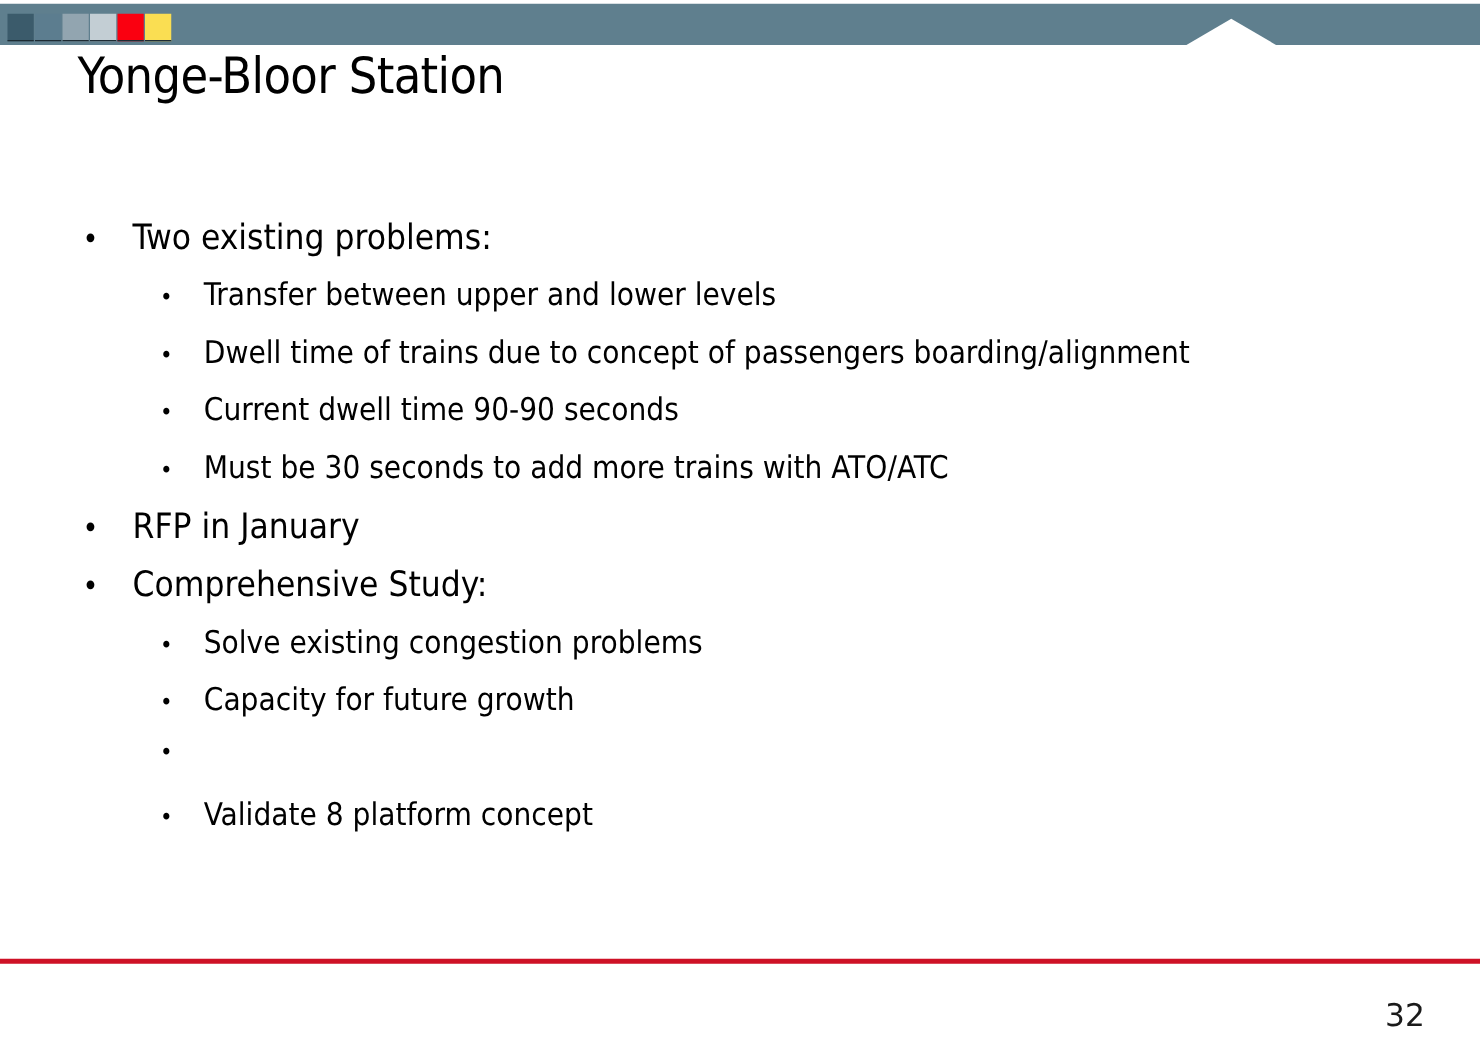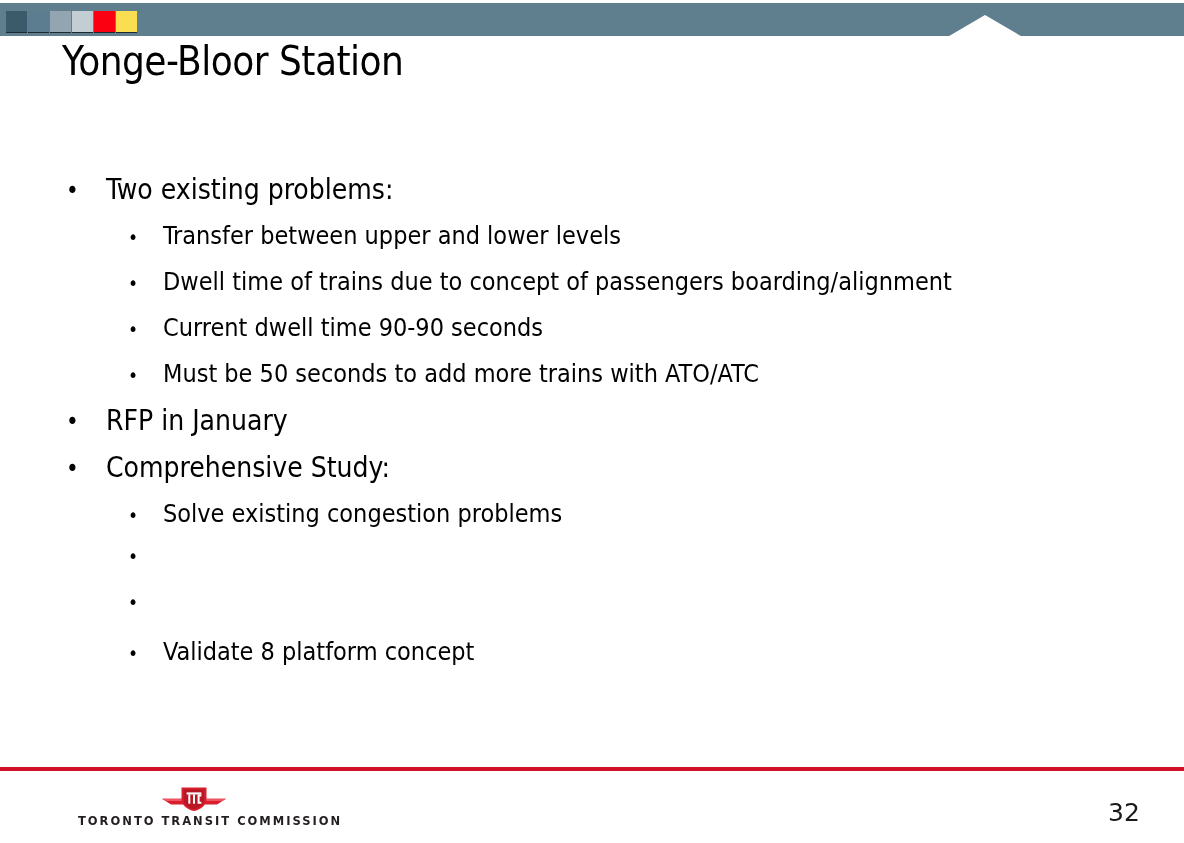--- a/index.html
+++ b/index.html
@@ -195,66 +195,45 @@
       <div class="bullet-row level-2">
         <span class="bullet-mark">•</span>
         <span class="bullet-text">Dwell time of trains due to concept of passengers boarding/alignment</span>
       </div>
       <div class="bullet-row level-2">
         <span class="bullet-mark">•</span>
         <span class="bullet-text">Current dwell time 90-90 seconds</span>
       </div>
       <div class="bullet-row level-2">
         <span class="bullet-mark">•</span>
-        <span class="bullet-text">Must be 50 seconds to add more trains with ATO/ATC</span>
+        <span class="bullet-text">Must be 30 seconds to add more trains with ATO/ATC</span>
       </div>
       <div class="bullet-row level-1">
         <span class="bullet-mark">•</span>
         <span class="bullet-text">RFP in January</span>
       </div>
       <div class="bullet-row level-1">
         <span class="bullet-mark">•</span>
         <span class="bullet-text">Comprehensive Study:</span>
       </div>
       <div class="bullet-row level-2">
         <span class="bullet-mark">•</span>
         <span class="bullet-text">Solve existing congestion problems</span>
       </div>
       <div class="bullet-row level-2">
         <span class="bullet-mark">•</span>
+        <span class="bullet-text">Capacity for future growth</span>
       </div>
       <div class="bullet-row level-2">
         <span class="bullet-mark">•</span>
       </div>
       <div class="bullet-row level-2">
         <span class="bullet-mark">•</span>
         <span class="bullet-text">Validate 8 platform concept</span>
       </div>
     </div>
 
   <div id="footer-rule"></div>
 
-  <div id="ttc-logo">
-    <svg id="ttc-emblem" width="68" height="26" viewBox="0 0 68 26" aria-hidden="true">
-
-      <path d="M2 12.8 L24 12.8 L24 18.6 L11 18.6 Z" fill="#d91f2d"></path>
-      <path d="M2 12.8 L24 12.8 L24 15.0 L6 15.0 Z" fill="#ef5663"></path>
-
-      <path d="M66 12.8 L44 12.8 L44 18.6 L57 18.6 Z" fill="#d91f2d"></path>
-      <path d="M66 12.8 L44 12.8 L44 15.0 L62 15.0 Z" fill="#ef5663"></path>
-
-      <path d="M21.5 1.5 L46.5 1.5 L46.5 12.5 C46.5 19.5 40.5 23.8 34 25.0
-               C27.5 23.8 21.5 19.5 21.5 12.5 Z" fill="#d91f2d"></path>
-      <path d="M23.6 3.4 L44.4 3.4 L44.4 12.4 C44.4 18.3 39.4 22.0 34 23.1
-               C28.6 22.0 23.6 18.3 23.6 12.4 Z" fill="#b81724"></path>
-
-      <rect x="26.6" y="6.4" width="14.8" height="2.1" fill="#ffffff"></rect>
-      <rect x="28.3" y="8.5" width="2.0" height="9.2" fill="#ffffff"></rect>
-      <rect x="33.0" y="8.5" width="2.0" height="9.2" fill="#ffffff"></rect>
-      <path d="M37.6 8.5 L41.4 8.5 L41.4 10.4 L39.6 10.4 L39.6 15.8 L41.4 15.8
-               L41.4 17.7 L37.6 17.7 Z" fill="#ffffff"></path>
-    </svg>
-    <span id="ttc-wordmark">TORONTO TRANSIT COMMISSION</span>
-  </div>
 
   <div id="page-number">32</div>
 
 </div>
 
 </body></html>

